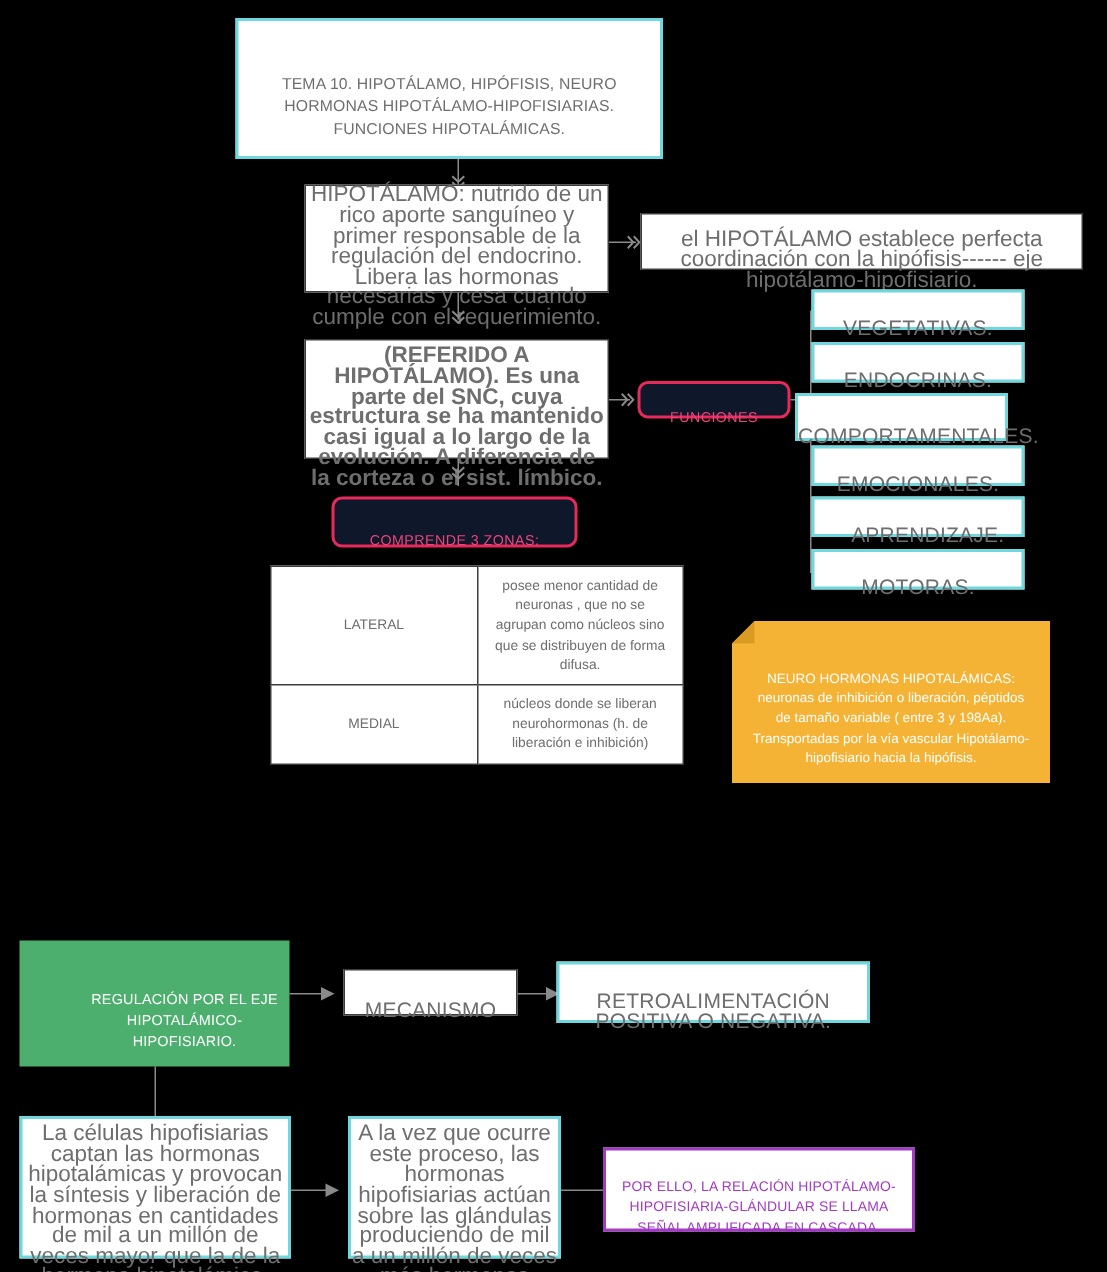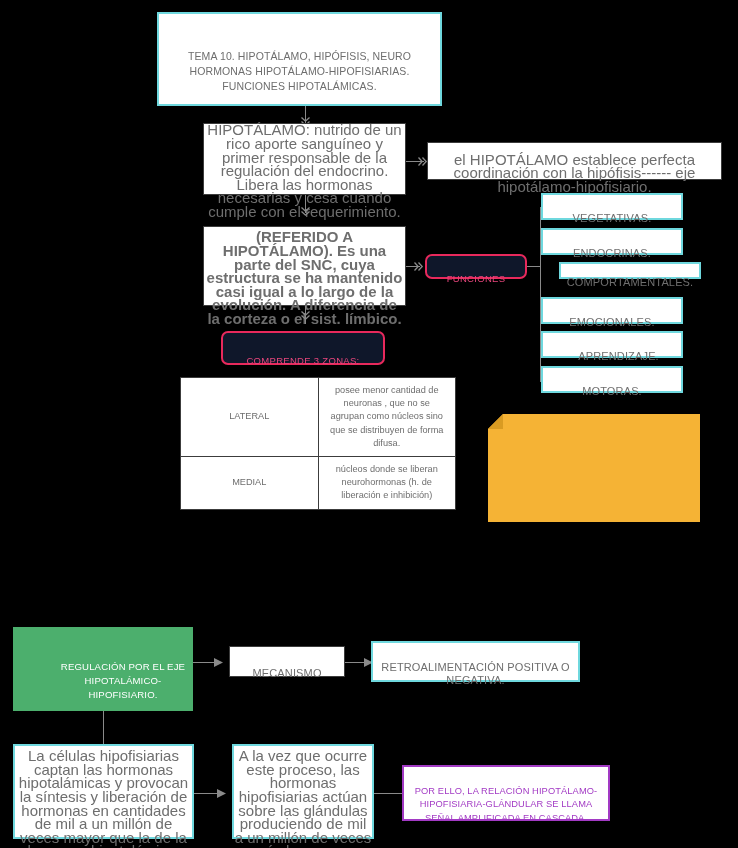--- a/index.html
+++ b/index.html
@@ -16,21 +16,21 @@
   .white{background:#ffffff;color:#6e6e6e;border:1px solid #3c3c3c;}
   .teal{background:#ffffff;color:#6e6e6e;border:2px solid #6fd8de;}
   .pink{background:#0f172a;color:#e8467c;border:2px solid #e8295c;border-radius:7px;}
   .orange{background:#f5b335;color:#ffffff;border:none;}
   .green{background:#4caf6d;color:#ffffff;border:none;}
   .purple{background:#ffffff;color:#a23ac4;border:2px solid #a23ac4;}
 
   
   .t-title{font-size:10.5px;line-height:15px;letter-spacing:.1px;}
   .t-body{font-size:15px;line-height:13.6px;}
-  .t-list{font-size:11px;line-height:13px;letter-spacing:.15px;}
+  .t-list{font-size:14px;line-height:13px;letter-spacing:.15px;}
   .t-tag{font-size:9.5px;line-height:13px;letter-spacing:.3px;}
   .t-cell{font-size:9.2px;line-height:13.2px;}
   .t-orange{font-size:9px;line-height:13.2px;}
   .t-green{font-size:9.6px;line-height:14px;letter-spacing:.15px;}
   .t-purple{font-size:9.3px;line-height:13.6px;letter-spacing:.1px;}
 
   
   .line{position:absolute;background:#8a8a8a;}
   .vline{width:1px;}
   .hline{height:1px;}
@@ -114,21 +114,21 @@
 
 <div class="line hline" style="left:527px;top:266px;width:14px;height:1px;"></div>
 <div class="line vline" style="left:540px;top:207px;width:1px;height:175px;"></div>
 
 <div class="node teal t-list" style="left:541px;top:193px;width:142px;height:27px;">
   <span class="txt">VEGETATIVAS.</span>
 </div>
 <div class="node teal t-list" style="left:541px;top:228px;width:142px;height:27px;">
   <span class="txt">ENDOCRINAS.</span>
 </div>
-<div class="node teal t-list" style="left:559px;top:262px;width:142px;height:17px;">
+<div class="node teal t-list" style="left:530px;top:262px;width:142px;height:32px;">
   <span class="txt">COMPORTAMENTALES.</span>
 </div>
 <div class="node teal t-list" style="left:541px;top:297px;width:142px;height:27px;">
   <span class="txt">EMOCIONALES.</span>
 </div>
 <div class="node teal t-list" style="left:541px;top:331px;width:142px;height:27px;padding-left:13px;">
   <span class="txt">APRENDIZAJE.</span>
 </div>
 <div class="node teal t-list" style="left:541px;top:366px;width:142px;height:27px;">
   <span class="txt">MOTORAS.</span>
@@ -157,20 +157,21 @@
   <tr>
     <td class="k">MEDIAL</td>
     <td class="v">núcleos donde se liberan neurohormonas (h. de liberación e inhibición)</td>
   </tr>
 </tbody>
   </table>
 
 <div class="node orange t-orange" style="left:488px;top:414px;width:212px;height:108px;padding:8px 12px 10px;">
   <span class="fold"></span>
   <span class="fold2"></span>
+  <span class="txt">NEURO HORMONAS HIPOTALÁMICAS: neuronas de inhibición o liberación, péptidos de tamaño variable ( entre 3 y 198Aa). Transportadas por la vía vascular Hipotálamo-hipofisiario hacia la hipófisis.</span>
 </div>
 
 <div class="node green t-green" style="left:13px;top:627px;width:180px;height:84px;padding-left:40px;">
   <span class="txt">REGULACIÓN POR EL EJE HIPOTALÁMICO-HIPOFISIARIO.</span>
 </div>
 
 <div class="line hline" style="left:193px;top:662px;width:28px;height:1px;"></div>
 <div class="arrow" style="left:212px;top:655px;">
   <svg width="14" height="15" viewBox="0 0 14 15">
     <path d="M2 3 L11 7.5 L2 12 Z" fill="#8a8a8a"></path>

